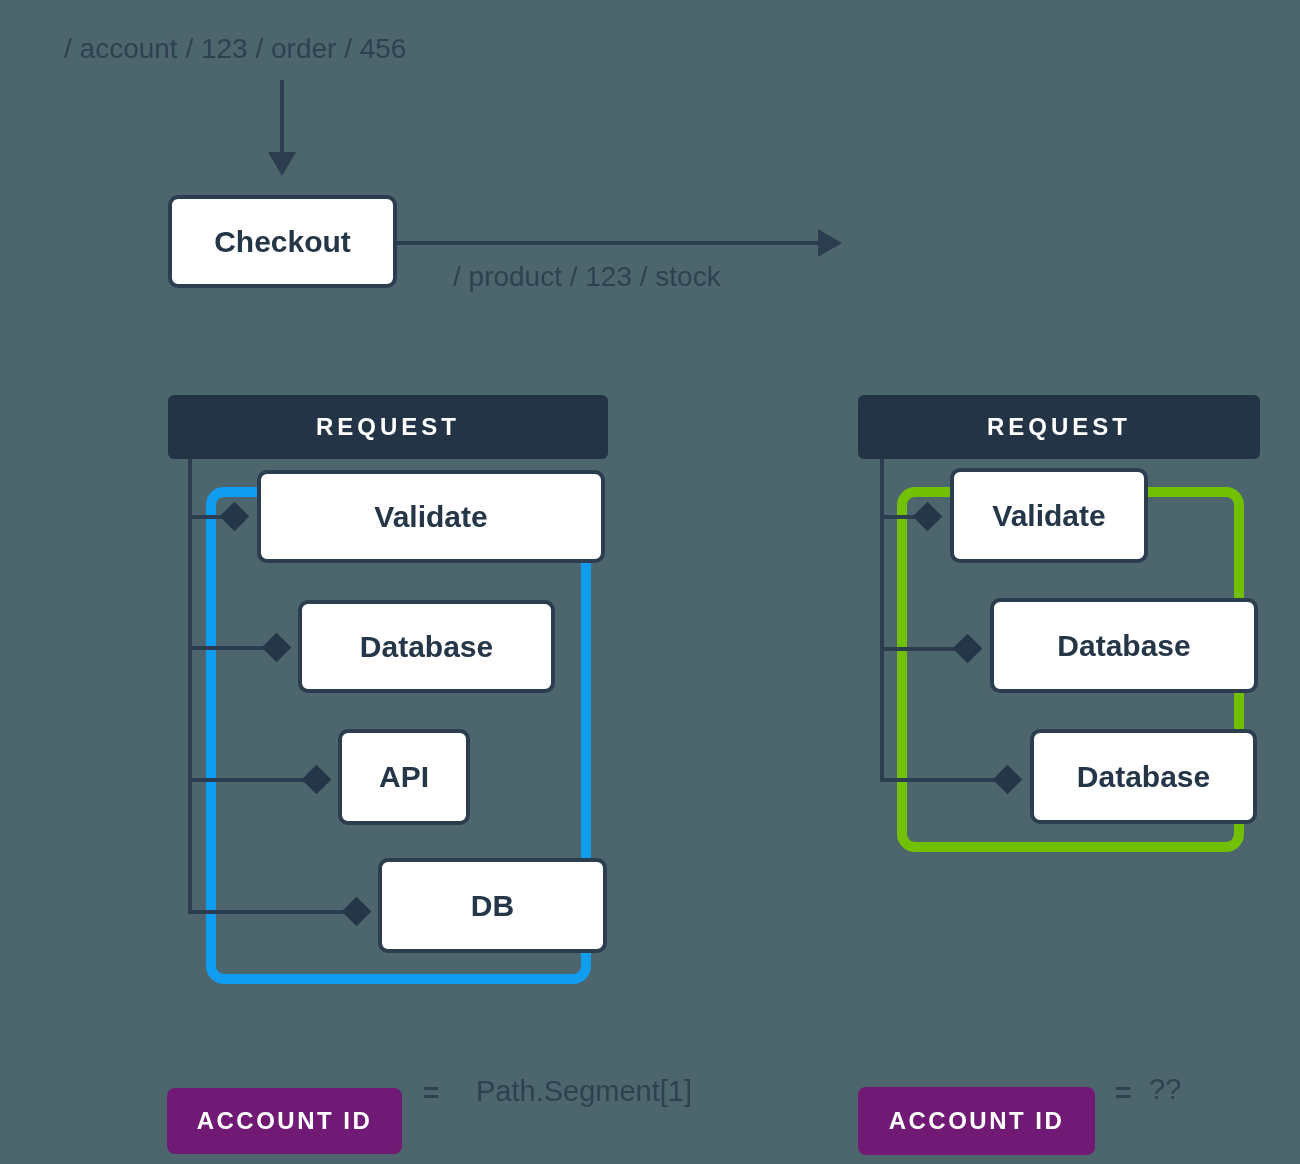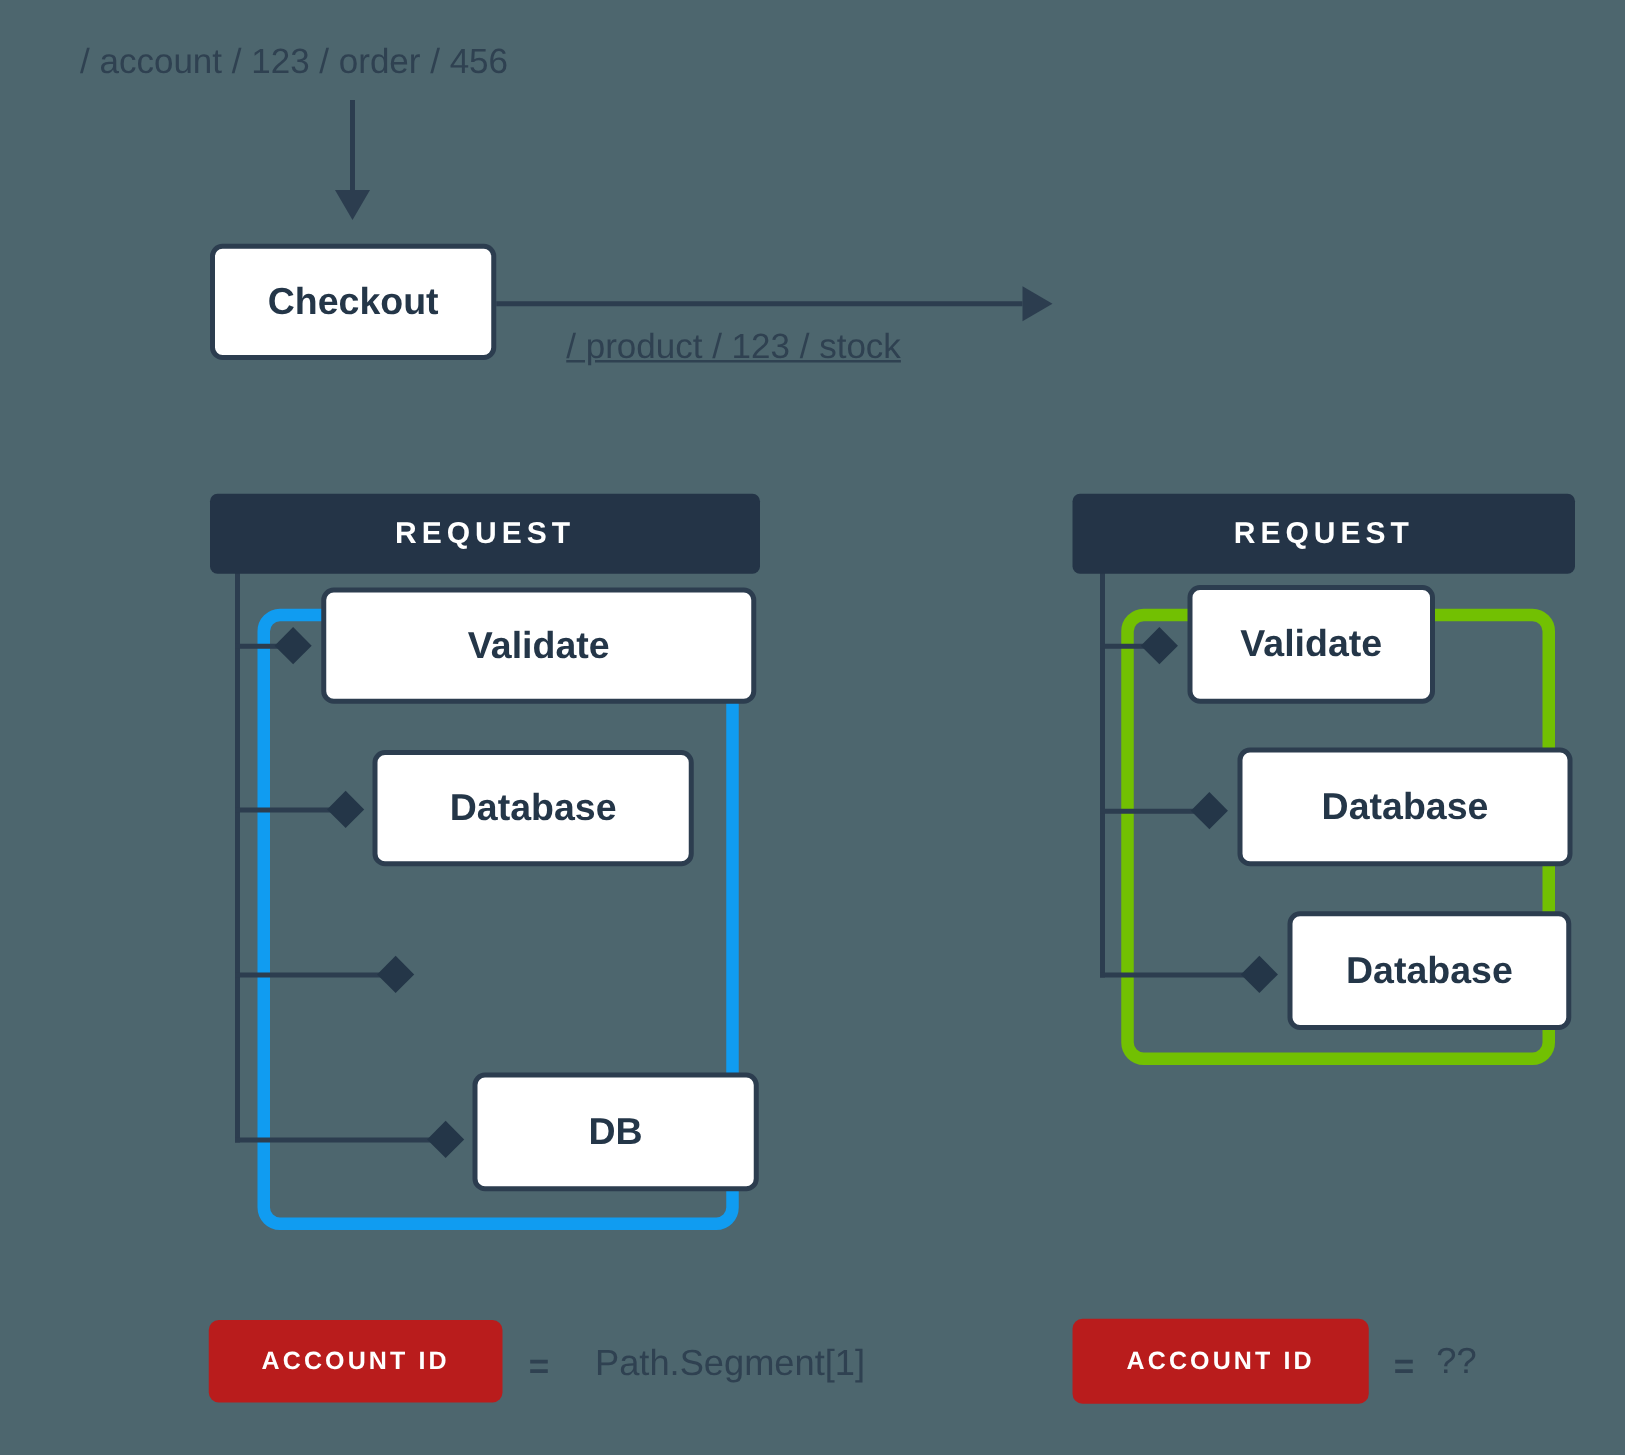--- a/index.html
+++ b/index.html
@@ -40,26 +40,27 @@
   .hl-blue  { border:10px solid #109cf1; }
   .hl-green { border:10px solid #72c002; }
   .cline { position:absolute; background:#2c3d4f; z-index:2; }
   .diamond {
     position:absolute; width:21px; height:21px;
     background:#243648; transform:rotate(45deg);
     z-index:3;
   }
   .badge {
     position:absolute;
-    background:#b91c1c;
+    background:#701a75;
     border-radius:8px;
     color:#ffffff;
-    font-weight:bold; font-size:20px; letter-spacing:2.5px;
+    font-weight:bold; font-size:24px; letter-spacing:2.5px;
     display:flex; align-items:center; justify-content:center;
     z-index:5;
+    margin-top:32px;
   }
   .path-label {
     position:absolute;
     color:#2f4151;
     font-size:28px; font-weight:500;
     white-space:nowrap;
     z-index:2;
   }
   .eq-label {
     position:absolute;
@@ -84,41 +85,42 @@
   <div class="path-label" style="left:64px; top:33px;">/ account / 123 / order / 456</div>
 
   <div class="cline" style="left:280px; top:80px; width:4px; height:72px;"></div>
   <div class="tri" style="left:268px; top:152px; border-left:14px solid transparent; border-right:14px solid transparent; border-top:24px solid #2c3d4f;"></div>
 
   <div class="node" style="left:168px; top:195px; width:229px; height:93px;">Checkout</div>
 
   <div class="cline" style="left:397px; top:241px; width:421px; height:4px;"></div>
   <div class="tri" style="left:818px; top:229px; border-top:14px solid transparent; border-bottom:14px solid transparent; border-left:24px solid #2c3d4f;"></div>
 
-  <div class="path-label" style="left:453px; top:261px;text-decoration:underline;">/ product / 123 / stock</div>
+  <div class="path-label" style="left:453px; top:261px;">/ product / 123 / stock</div>
 
 
   <div class="request-bar" style="left:168px; top:370px; width:440px; height:64px;">REQUEST</div>
 
   <div class="hl-rect hl-blue" style="left:206px; top:487px; width:385px; height:497px;"></div>
 
   <div class="cline" style="left:188px; top:434px; width:4px; height:480px;"></div>
 
   <div class="cline" style="left:188px; top:515px; width:54px; height:4px;"></div>
   <div class="cline" style="left:188px; top:646px; width:96px; height:4px;"></div>
   <div class="cline" style="left:188px; top:778px; width:136px; height:4px;"></div>
   <div class="cline" style="left:188px; top:910px; width:176px; height:4px;"></div>
 
   <div class="diamond" style="left:224px; top:506px;"></div>
   <div class="diamond" style="left:266px; top:637px;"></div>
   <div class="diamond" style="left:306px; top:769px;"></div>
   <div class="diamond" style="left:346px; top:901px;"></div>
 
   <div class="node" style="left:257px; top:470px; width:348px; height:93px;">Validate</div>
   <div class="node" style="left:298px; top:600px; width:257px; height:93px;">Database</div>
+  <div class="node" style="left:338px; top:729px; width:132px; height:96px;">API</div>
   <div class="node" style="left:378px; top:858px; width:229px; height:95px;">DB</div>
 
   <div class="request-bar" style="left:858px; top:370px; width:402px; height:64px;">REQUEST</div>
 
   <div class="hl-rect hl-green" style="left:897px; top:487px; width:347px; height:365px;"></div>
 
   <div class="cline" style="left:880px; top:434px; width:4px; height:348px;"></div>
 
   <div class="cline" style="left:880px; top:515px; width:55px; height:4px;"></div>
   <div class="cline" style="left:880px; top:647px; width:95px; height:4px;"></div>

